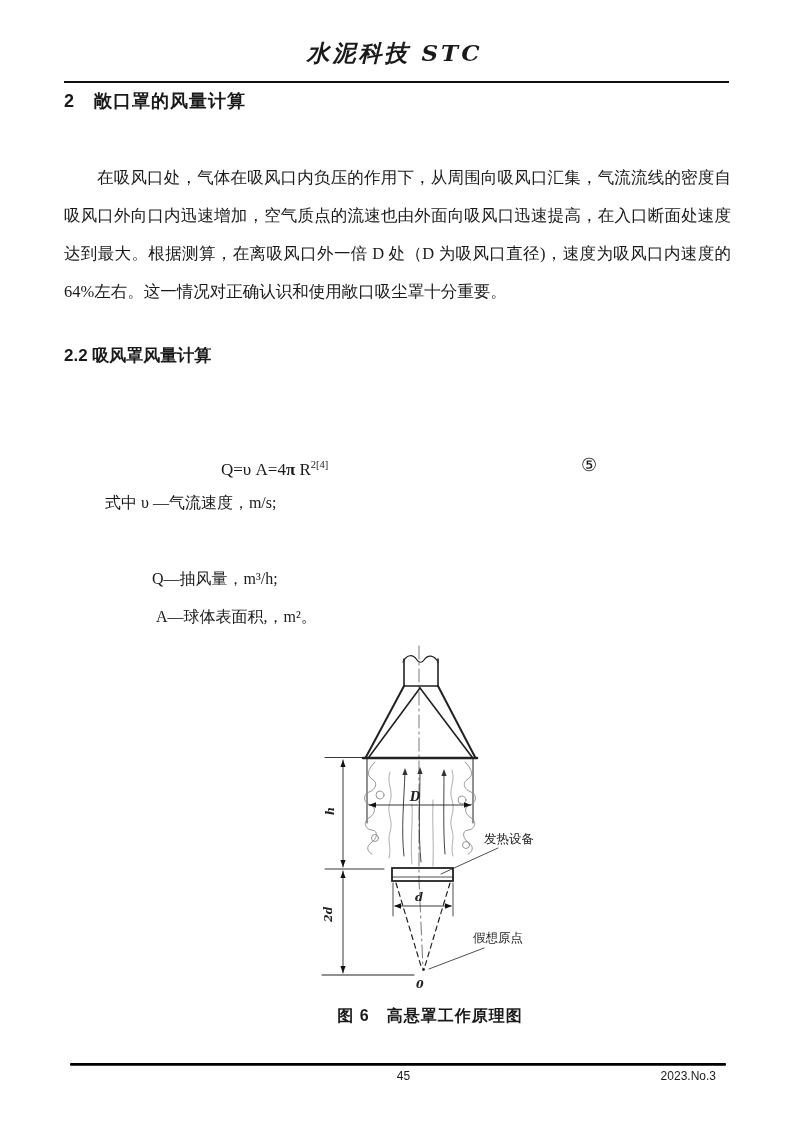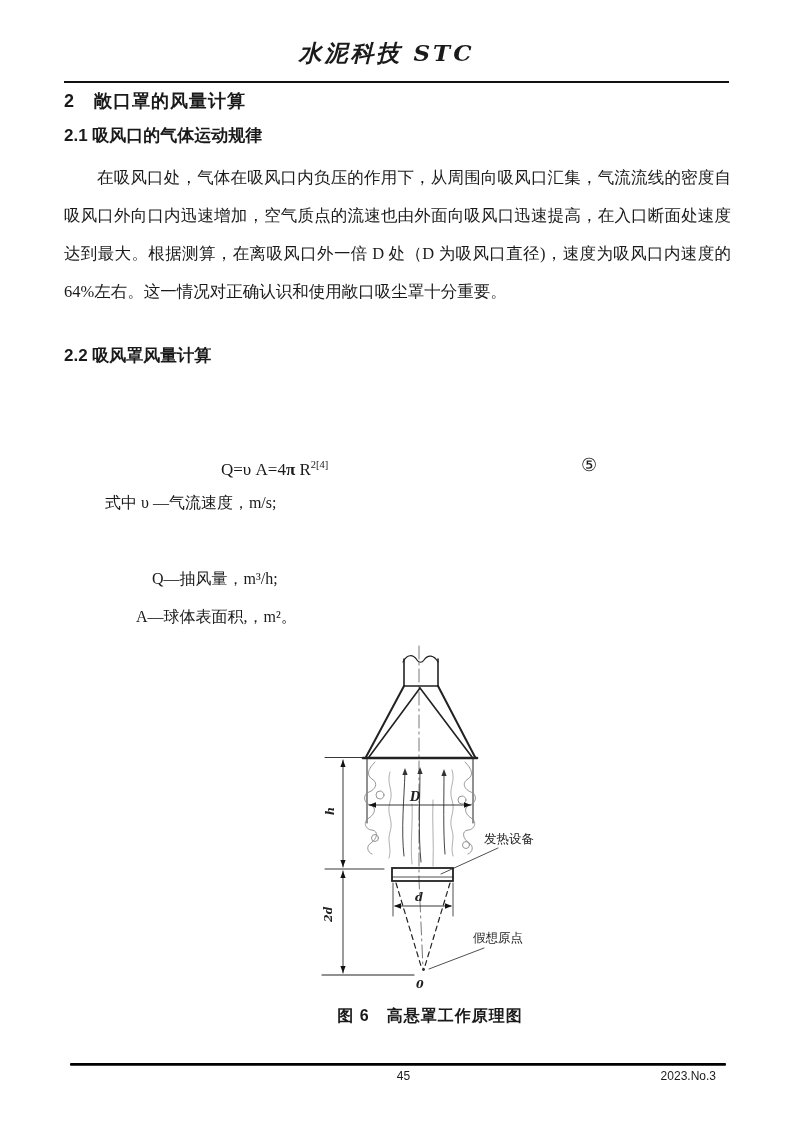--- a/index.html
+++ b/index.html
@@ -1,20 +1,20 @@
 <!DOCTYPE html>
 <html><head>
 <meta charset="utf-8">
 <style>
   html,body{margin:0;padding:0;background:#fff;}
   .page{position:relative;width:793px;height:1122px;background:#fff;color:#1a1a1a;
         font-family:"Liberation Serif","DejaVu Serif",serif;overflow:hidden;}
   .abs{position:absolute;}
   .journal-title{top:38px;left:0;width:773px;text-align:center;font-size:23px;
-        font-style:italic;font-weight:600;letter-spacing:3px;font-family:"DejaVu Serif",serif;}
+        font-style:italic;font-weight:600;letter-spacing:3px;font-family:"DejaVu Serif",serif;padding-left:8px;}
   .header-rule{top:81px;left:64px;width:665px;height:2px;background:#111;}
   .h2{top:89px;left:64px;font-size:18px;font-weight:bold;
         font-family:"Liberation Sans","DejaVu Sans",sans-serif;letter-spacing:1px;}
   .h21{top:124px;left:64px;font-size:17px;font-weight:bold;
         font-family:"Liberation Sans","DejaVu Sans",sans-serif;}
   .h22{top:344px;left:64px;font-size:17px;font-weight:bold;
         font-family:"Liberation Sans","DejaVu Sans",sans-serif;}
   .body-par{left:64px;width:667px;font-size:16.5px;line-height:38px;
         text-align:justify;text-indent:2em;margin:0;}
   .p1{top:159px;}
@@ -40,35 +40,34 @@
 </style>
 </head>
 <body>
 
 <div class="page">
 
   <div class="abs journal-title">水泥科技 STC</div>
   <div class="abs header-rule"></div>
 
   <div class="abs h2">2　敞口罩的风量计算</div>
-  <div class="abs h21">2.1 吸风口的气体运动规律</div>
 
   <p class="abs body-par p1">在吸风口处，气体在吸风口内负压的作用下，从周围向吸风口汇集，气流流线的密度自吸风口外向口内迅速增加，空气质点的流速也由外面向吸风口迅速提高，在入口断面处速度达到最大。根据测算，在离吸风口外一倍 D 处（D 为吸风口直径)，速度为吸风口内速度的 64%左右。这一情况对正确认识和使用敞口吸尘罩十分重要。</p>
 
   <div class="abs h22">2.2 吸风罩风量计算</div>
 
 
   <div class="abs formula-row">
     <span class="formula-body"><span>Q=υ A=4</span><span class="pi">π</span><span> R</span><sup>2[4]</sup></span>
     <span class="eq-num">⑤</span>
   </div>
 
   <div class="abs where-line" style="top:484px;left:105px;">式中 υ —气流速度，m/s;</div>
   <div class="abs where-line" style="top:560px;left:152px;">Q—抽风量，m³/h;</div>
-  <div class="abs where-line" style="top:598px;left:136px;">A—球体表面积,，m²。</div>
+  <div class="abs where-line" style="top:598px;left:156px;">A—球体表面积,，m²。</div>
 
   <svg class="abs figure-svg" width="230" height="356" viewBox="315 644 230 356" fill="none" stroke="#222" stroke-width="1.2" stroke-linecap="round">
 
     <polyline points="419,646 419,880 423,968" stroke="#555" stroke-width="0.8" stroke-dasharray="13 4 2 4"></polyline>
 
     <g>
       <path d="M404,659 L404,686" stroke-width="1.6"></path>
       <path d="M438,659 L438,686" stroke-width="1.6"></path>
       <path d="M403,662 c4,-8 10,-8 14,-2 c2,3 5,3 7,0 c4,-6 10,-5 14,2"></path>
       <path d="M404,686 L438,686" stroke-width="1.4"></path>

